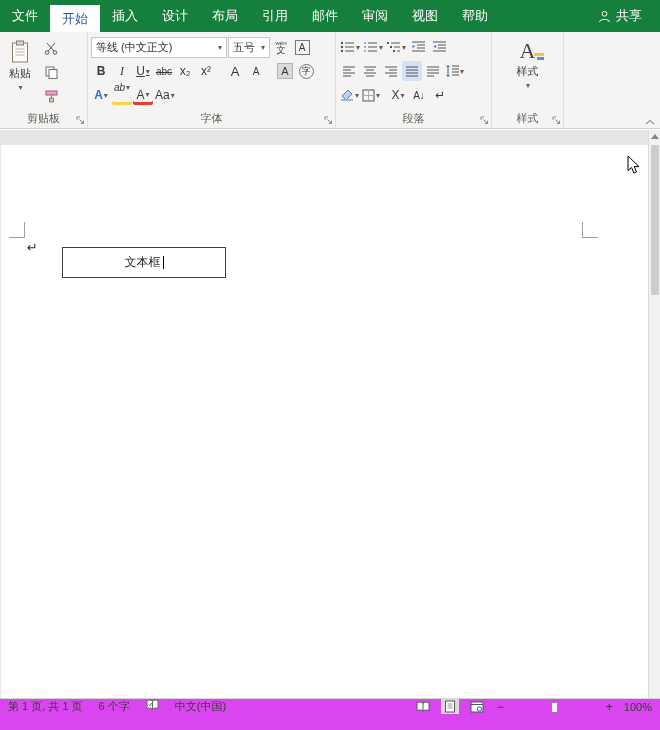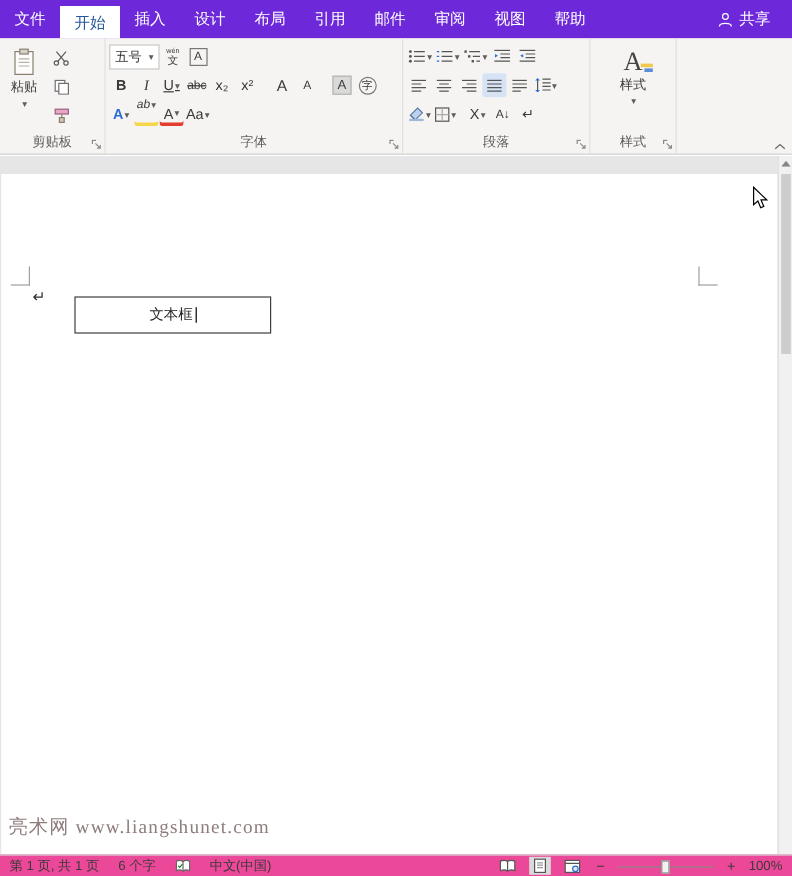--- a/index.html
+++ b/index.html
@@ -1,21 +1,21 @@
 <!DOCTYPE html>
 <html><head>
 <meta charset="utf-8">
 <style>
   * { margin:0; padding:0; box-sizing:border-box; }
   html,body { background:#fff; }
   .app { position:relative; width:660px; height:730px; overflow:hidden;
          font-family:"Liberation Sans","DejaVu Sans",sans-serif; font-size:12px; color:#333; }
 
   
-  .tabbar { position:absolute; top:0; left:0; width:100%; height:32px; background:#6d28d9;
+  .tabbar { position:absolute; top:0; left:0; width:100%; height:32px; background:#15803d;
             display:flex; align-items:flex-end; color:#fff; }
   .tab { height:32px; display:flex; align-items:center; padding:0 12px; font-size:13px; white-space:nowrap; }
   .tab.active { height:27px; background:#fff; color:#2b579a;text-align:center; }
   .ticon { margin-right:5px; display:inline-flex; }
   .spacer { flex:1; }
 
   
   .ribbon { position:absolute; top:32px; left:0; width:100%; height:97px; background:#f5f4f2;
             border-bottom:1px solid #d2d0ce; display:flex; }
   .group { position:relative; height:100%; border-right:1px solid #e1dfdc; padding:3px 3px 18px; }
@@ -62,22 +62,22 @@
                font-size:16px; color:#8e7d7d; letter-spacing:1px; }
   .mouse { position:absolute; right:20px; top:25px; }
 
   
   .scrollbar { position:absolute; top:130px; right:0; width:12px; bottom:18px; background:#f1f1f1;
                border-left:1px solid #dcdcdc; }
   .sb-up { height:13px; display:flex; align-items:center; justify-content:center; }
   .sb-thumb { position:absolute; left:2px; top:15px; width:8px; height:150px; background:#cdcdcd; }
 
   
-  .statusbar { position:absolute; bottom:0; left:0; width:100%; height:18px; background:#ec4899;
-               border-top:1px solid #d6d4d2; display:flex; align-items:center; font-size:11px;
+  .statusbar { position:absolute; bottom:0; left:0; width:100%; height:32px; background:#d946ef;
+               border-top:1px solid #d6d4d2; display:flex; align-items:flex-start; font-size:11px;
                color:#3b3a39; padding:0 8px; gap:16px; }
   .sb-right { margin-left:auto; display:flex; align-items:center; gap:9px; }
   .vbtn { width:18px; height:15px; display:inline-flex; align-items:center; justify-content:center; }
   .vbtn.activeview { background:#dadada; }
   .slider { position:relative; width:80px; height:12px; }
   .track { position:absolute; top:6px; left:0; right:0; height:1px; background:#8a8886; }
   .notch { position:absolute; top:3px; left:39px; width:1px; height:7px; background:#8a8886; }
   .sthumb { position:absolute; left:36px; top:1px; width:7px; height:11px; background:#f3f2f1; border:1px solid #8a8886; }
   .zbtn { font-size:12px; color:#3b3a39; padding:0 2px; }
   svg { display:block; }
@@ -159,20 +159,23 @@
       <span class="launcher">
           <svg width="9" height="9" viewBox="0 0 9 9">
             <path d="M1 4V1h3" fill="none" stroke="#8a8886"></path>
             <path d="M3.5 3.5L7.5 7.5M7.5 4.8v2.7H4.8" fill="none" stroke="#8a8886"></path>
           </svg>
         </span>
     </div>
 
     <div class="group" style="width:248px">
       <div class="row">
+        <div class="combo dd" style="width:136px">
+            <span style="flex:1">等线 (中文正文)</span>
+          </div>
         <div class="combo dd" style="width:42px">
             <span style="flex:1">五号</span>
           </div>
         <span class="sbtn">
           <span class="stack">
               <span class="top">wén</span>
               <span class="bot">文</span>
             </span>
         </span>
         <span class="sbtn">
@@ -379,21 +382,20 @@
 
   <div class="doc-area">
     <div class="page">
       <div class="crop-left"></div>
       <div class="crop-right"></div>
       <span class="pilcrow">↵</span>
       <div class="textbox">
         <span>文本框</span>
         <span class="caret"></span>
       </div>
-      <div class="watermark">亮术网 www.liangshunet.com</div>
     </div>
     <span class="mouse">
       <svg width="13" height="20" viewBox="0 0 13 20">
           <path d="M1 1v14.5l3.6-3 2.3 5.6 2.6-1.1-2.3-5.4H12z" fill="#fff" stroke="#000"></path>
         </svg>
     </span>
   </div>
 
   <div class="scrollbar">
     <div class="sb-up">

